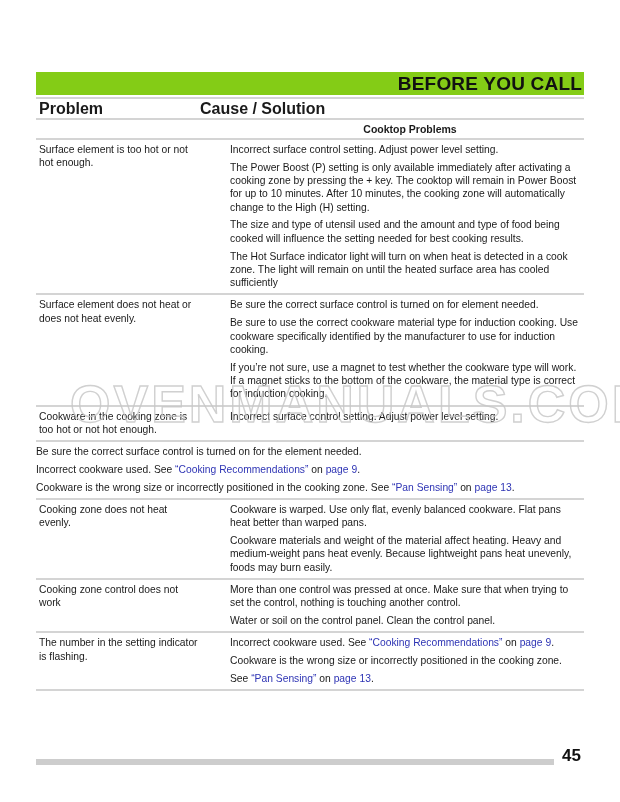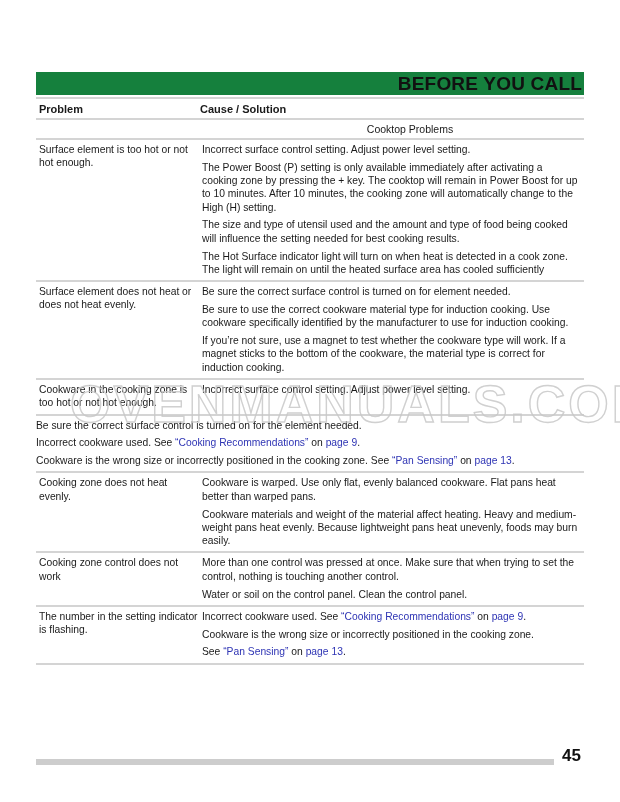--- a/index.html
+++ b/index.html
@@ -1,28 +1,28 @@
 <!DOCTYPE html>
 <html><head>
 <meta charset="utf-8">
 <style>
   html, body { margin: 0; padding: 0; background: #ffffff; }
   body { width: 620px; height: 802px; position: relative; overflow: hidden;
          font-family: "Liberation Sans", sans-serif; color: #1a1a1a; }
   .banner { position: absolute; left: 36px; top: 72px; width: 548px; height: 23px;
-            background: #15803d; }
+            background: #84cc16; }
   .banner-title { position: absolute; right: 2px; top: 0px; font-weight: bold;
                   font-size: 19px; line-height: 23px; color: #111; letter-spacing: 0.2px; }
   .table { position: absolute; left: 36px; top: 97px; width: 548px; }
   .rule { height: 0; border-top: 2px solid #d4d4d4; }
-  .hdr { display: flex; font-weight: bold; font-size: 11px; height: 19px; align-items: center; }
+  .hdr { display: flex; font-weight: bold; font-size: 16px; height: 19px; align-items: center; }
   .hdr .c1 { width: 161px; padding-left: 3px; }
-  .section { text-align: center; font-weight: normal; font-size: 10.5px; height: 18px; line-height: 18px;
+  .section { text-align: center; font-weight: bold; font-size: 10.5px; height: 18px; line-height: 18px;
              padding-left: 200px; }
-  .row { display: flex; font-size: 10.3px; line-height: 13.3px; padding: 3px 0 4px 0; }
+  .row { display: flex; font-size: 10.3px; line-height: 13.3px; padding: 3px 0 4px 0; gap: 28px; }
   .row .prob { width: 160px; padding-left: 3px; padding-right: 3px; }
   .row .sols { flex: 1; padding-right: 6px; }
   .sol { margin: 0 0 4.5px 0; }
   .sol:last-child { margin-bottom: 0; }
   .link { color: #2e34b4; }
   .watermark { position: absolute; left: 70px; top: 374px; width: 480px; text-align: center;
                font-size: 52px; font-weight: bold; letter-spacing: 3px; color: transparent;
                -webkit-text-stroke: 1.4px #c8c8c8; pointer-events: none; opacity: 0.85; }
   .footer-bar { position: absolute; left: 36px; top: 759px; width: 518px; height: 6px; background: #cdcdcd; }
   .page-num { position: absolute; left: 562px; top: 746px; font-weight: bold; font-size: 17px; color: #111; }

